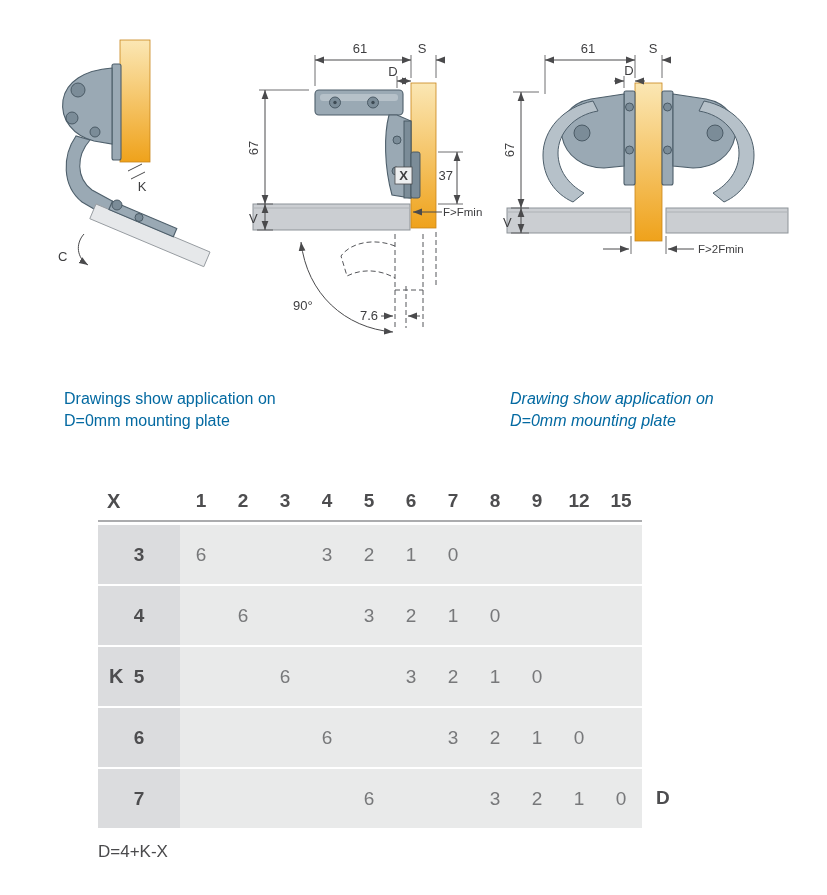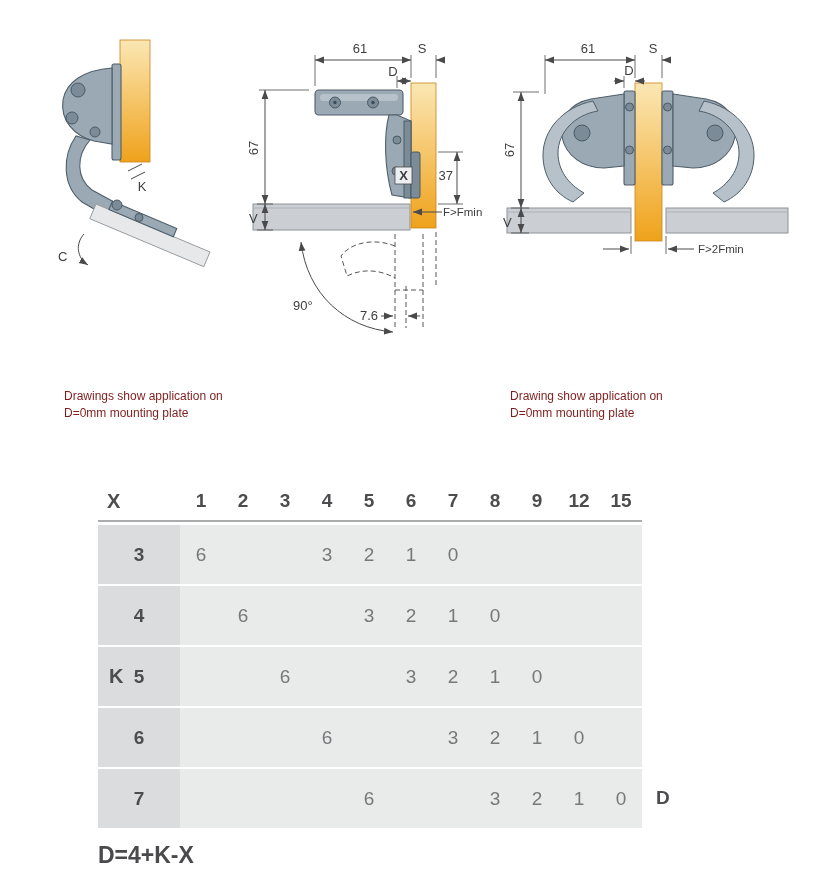--- a/index.html
+++ b/index.html
@@ -14,34 +14,34 @@
   .ext  { stroke:#4A4A4C; stroke-width:0.8; fill:none; }
   .dashed { stroke:#55565A; stroke-width:1; fill:none; stroke-dasharray:5 3; }
   .dimtext { font-size:13px; fill:#3E3E40; font-family:"Liberation Sans", sans-serif; }
   .dimtext.small { font-size:11.5px; }
   .hinge { fill:#9AA9B4; stroke:#4E5F6B; stroke-width:1.1; }
   .hinge-dark { fill:#7B8C98; stroke:#44545F; stroke-width:0.9; }
   .hinge-light { fill:#B6C1C9; stroke:#4E5F6B; stroke-width:1; }
   .panel { fill:#CBCED2; stroke:#8E9499; stroke-width:1; }
   .wood { stroke:#C9861A; stroke-width:0.8; }
 
-  .caption { position:absolute; font-size:12px; color:#7f1d1d; line-height:1.38; }
+  .caption { position:absolute; font-size:16px; color:#0369a1; line-height:1.38; }
 
   
   .xtable { position:absolute; left:98px; top:482px; width:544px; color:#4D4D4F; }
   .t-header { display:grid; grid-template-columns:82px repeat(11,42px); height:38px; align-items:center; font-weight:bold; font-size:19px; }
   .t-corner { padding-left:9px; font-size:20px; }
   .t-col { text-align:center; }
   .t-divider { height:2px; background:#ABACAE; margin-bottom:3px; }
   .t-row { display:grid; grid-template-columns:82px repeat(11,42px); height:59px; margin-bottom:2px; background:#E9EAEA; align-items:center; }
   .t-key { background:#DBDCDE; height:100%; display:flex; align-items:center; justify-content:center; font-weight:bold; font-size:19px; }
   .t-cell { text-align:center; font-size:19px; color:#77787A; }
   .t-klabel { position:absolute; left:11px; top:194px; transform:translateY(-50%); font-weight:bold; font-size:20px; }
   .t-dlabel { position:absolute; left:558px; top:316px; transform:translateY(-50%); font-weight:bold; font-size:19px; }
-  .t-formula { margin-top:14px; font-weight:bold; font-size:23px; color:#4A4A4C; }
+  .t-formula { margin-top:14px; font-weight:normal; font-size:17px; color:#4A4A4C; }
 </style>
 </head>
 <body>
 
 <div class="stage">
 
   <svg class="diag" style="left:20px; top:28px;" width="220" height="270" viewBox="0 0 220 270">
     <defs>
       <linearGradient id="woodL" x1="0" y1="0" x2="0" y2="1">
         <stop offset="0" stop-color="#FBE7B4"></stop>
@@ -253,21 +253,21 @@
       <line class="dim" x1="118" y1="221" x2="144" y2="221" marker-end="url(#arwR)"></line>
       <line class="dim" x1="209" y1="221" x2="183" y2="221" marker-end="url(#arwR)"></line>
       <text class="dimtext small" x="213" y="225">F&gt;2Fmin</text>
     </g>
   </svg>
 
   <div class="caption" style="left:64px; top:388px;">
     <div>Drawings show application on</div>
     <div>D=0mm mounting plate</div>
   </div>
-  <div class="caption" style="left:510px; top:388px;">
+  <div class="caption" style="left:510px; top:388px;font-style:italic;">
     <div>Drawing show application on</div>
     <div>D=0mm mounting plate</div>
   </div>
 
   <div class="xtable">
     <div class="t-header">
       <div class="t-corner">X</div>
       <div class="t-col">1</div>
       <div class="t-col">2</div>
       <div class="t-col">3</div>

